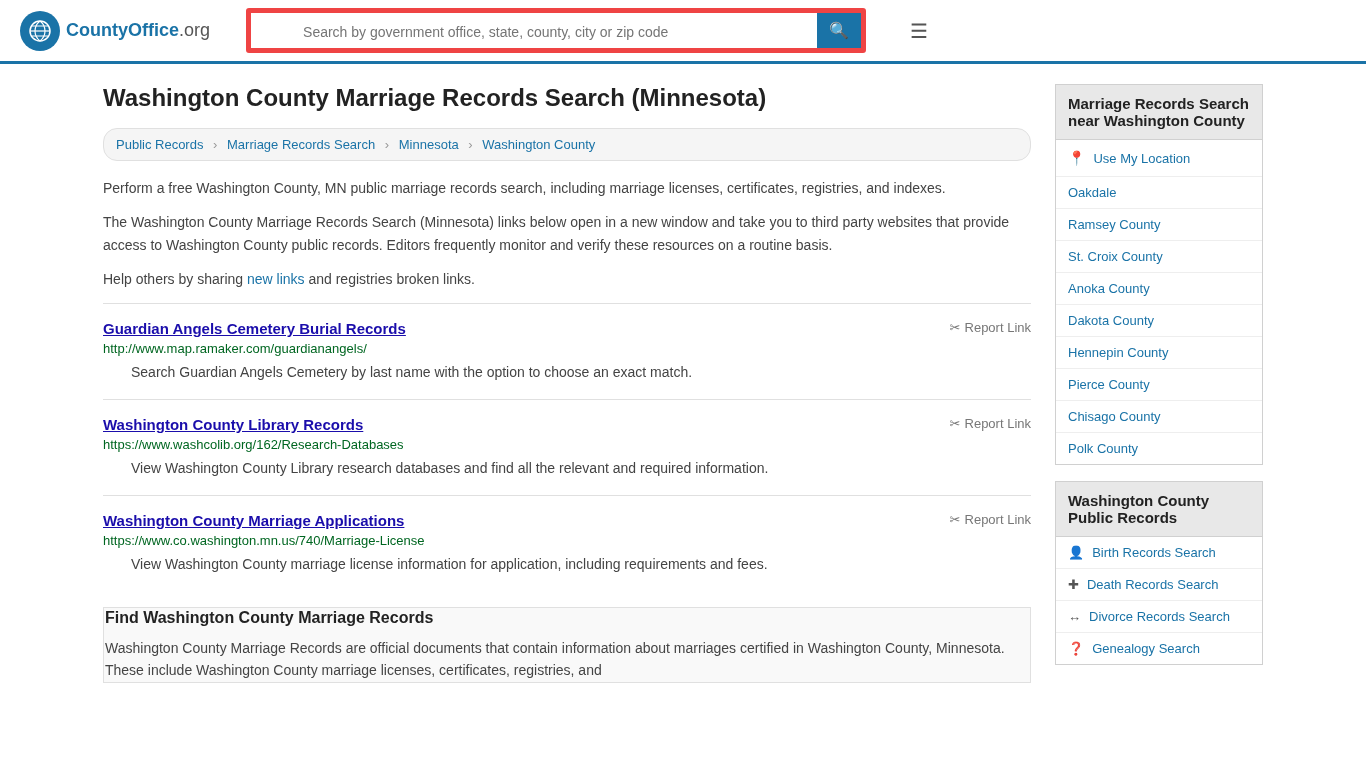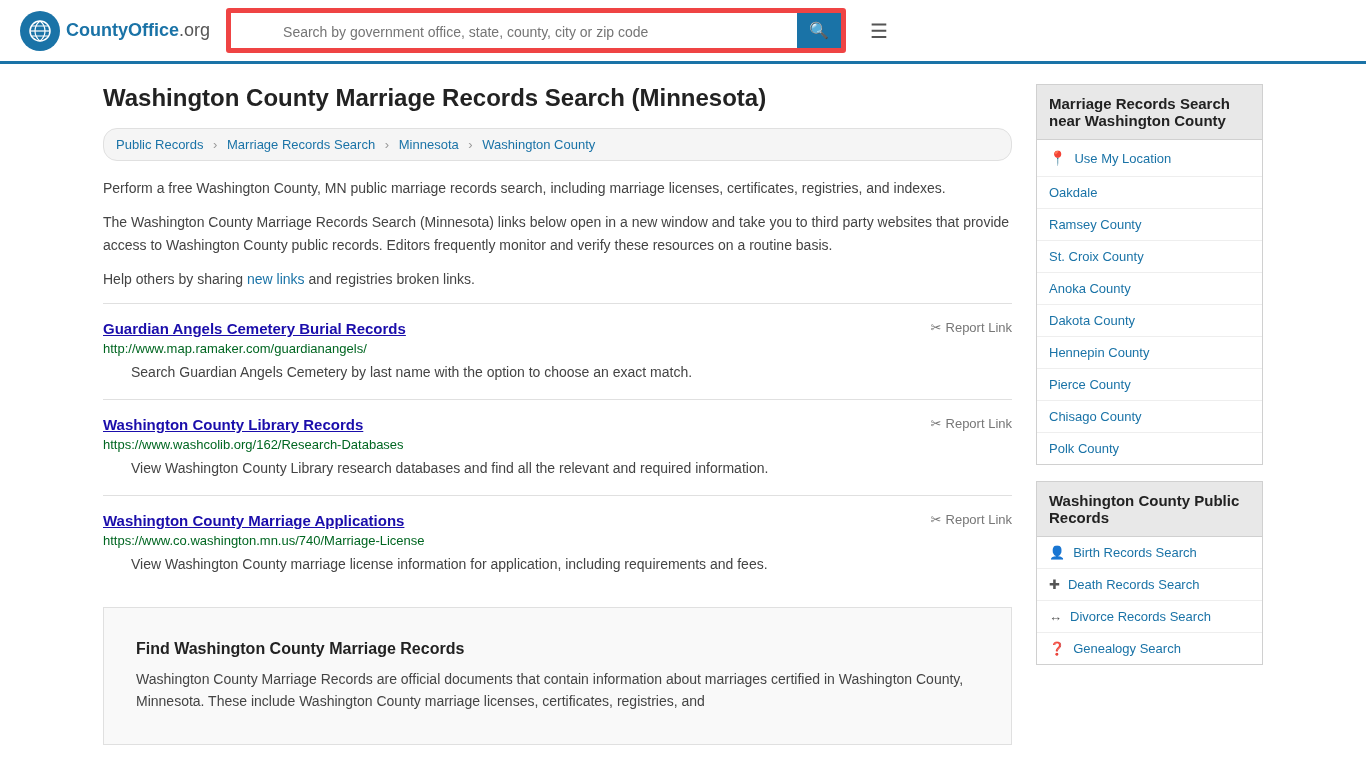--- a/index.html
+++ b/index.html
@@ -5,21 +5,21 @@
     * { box-sizing: border-box; margin: 0; padding: 0; }
     body { font-family: Arial, sans-serif; font-size: 14px; color: #333; background: #fff; }
 
     
     .header {
       background: #fff;
       border-bottom: 3px solid #1a73a7;
       padding: 8px 20px;
       display: flex;
       align-items: center;
-      gap: 16px;
+      gap: 36px;
     }
     .logo-area {
       display: flex;
       align-items: center;
       gap: 6px;
       text-decoration: none;
       flex-shrink: 0;
     }
     .logo-circle {
       width: 40px;
@@ -79,21 +79,21 @@
       margin: 0 auto;
       padding: 20px 20px;
       display: flex;
       gap: 24px;
     }
     .content-area {
       flex: 1;
       min-width: 0;
     }
     .sidebar {
-      width: 227px;
+      width: 208px;
       flex-shrink: 0;
     }
 
     
     .page-title {
       font-size: 24px;
       font-weight: bold;
       color: #222;
       margin-bottom: 16px;
     }
@@ -165,21 +165,21 @@
       font-size: 14px;
       color: #444;
       line-height: 1.5;
       margin-left: 28px;
     }
 
     
     .find-section {
       background: #f9f9f9;
       border: 1px solid #e0e0e0;
-      padding: 32px;
+      padding: 1px;
       margin-top: 16px;
     }
     .find-section-title {
       font-size: 16px;
       font-weight: bold;
       color: #222;
       margin-bottom: 10px;
     }
     .find-section-text {
       font-size: 14px;

